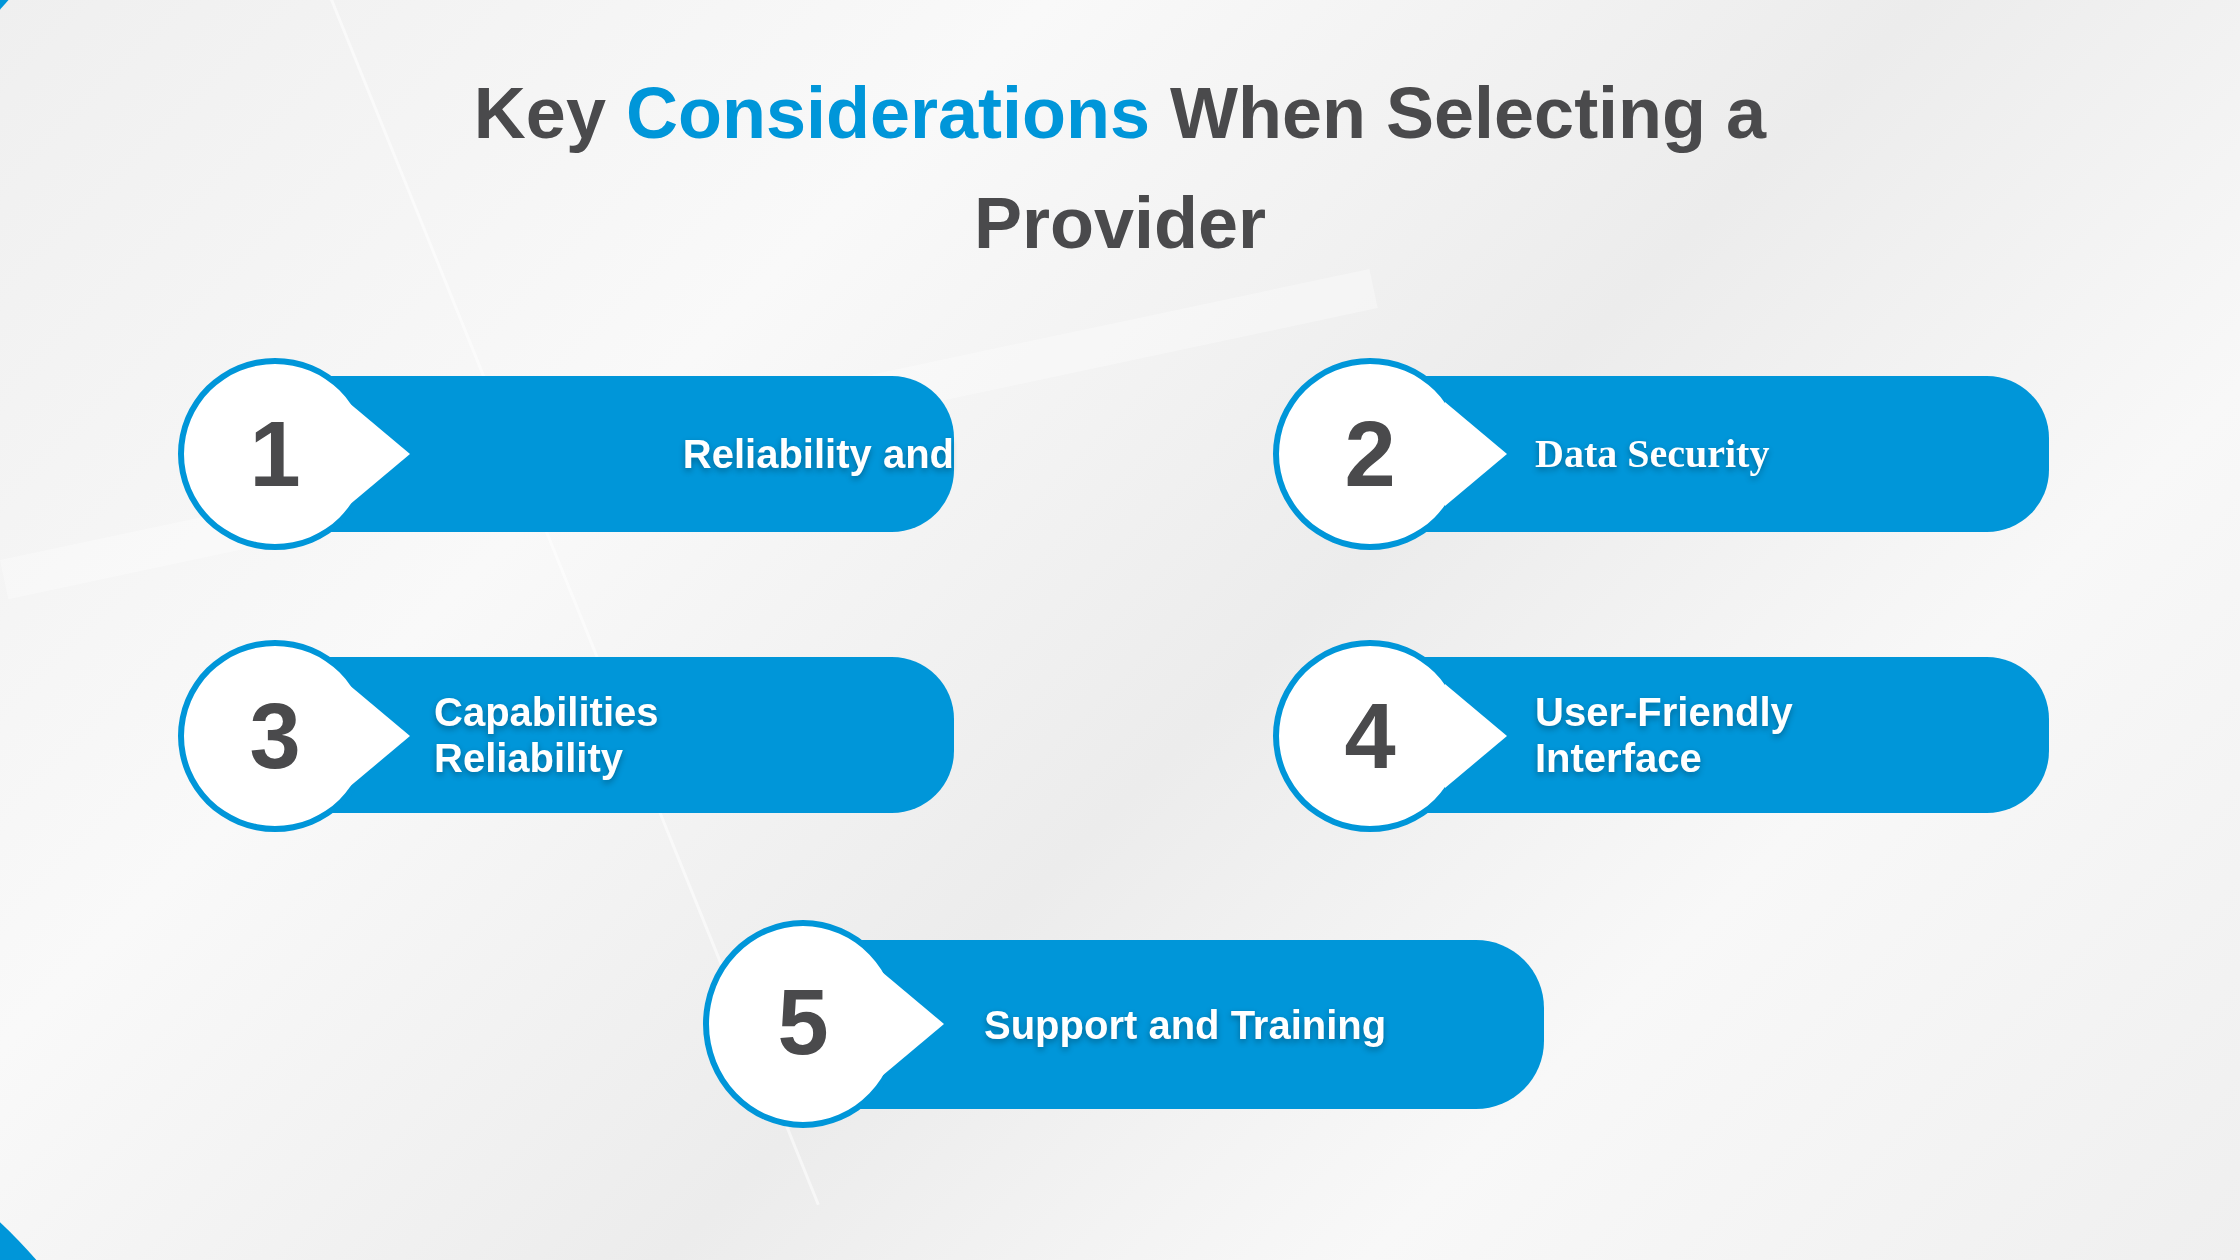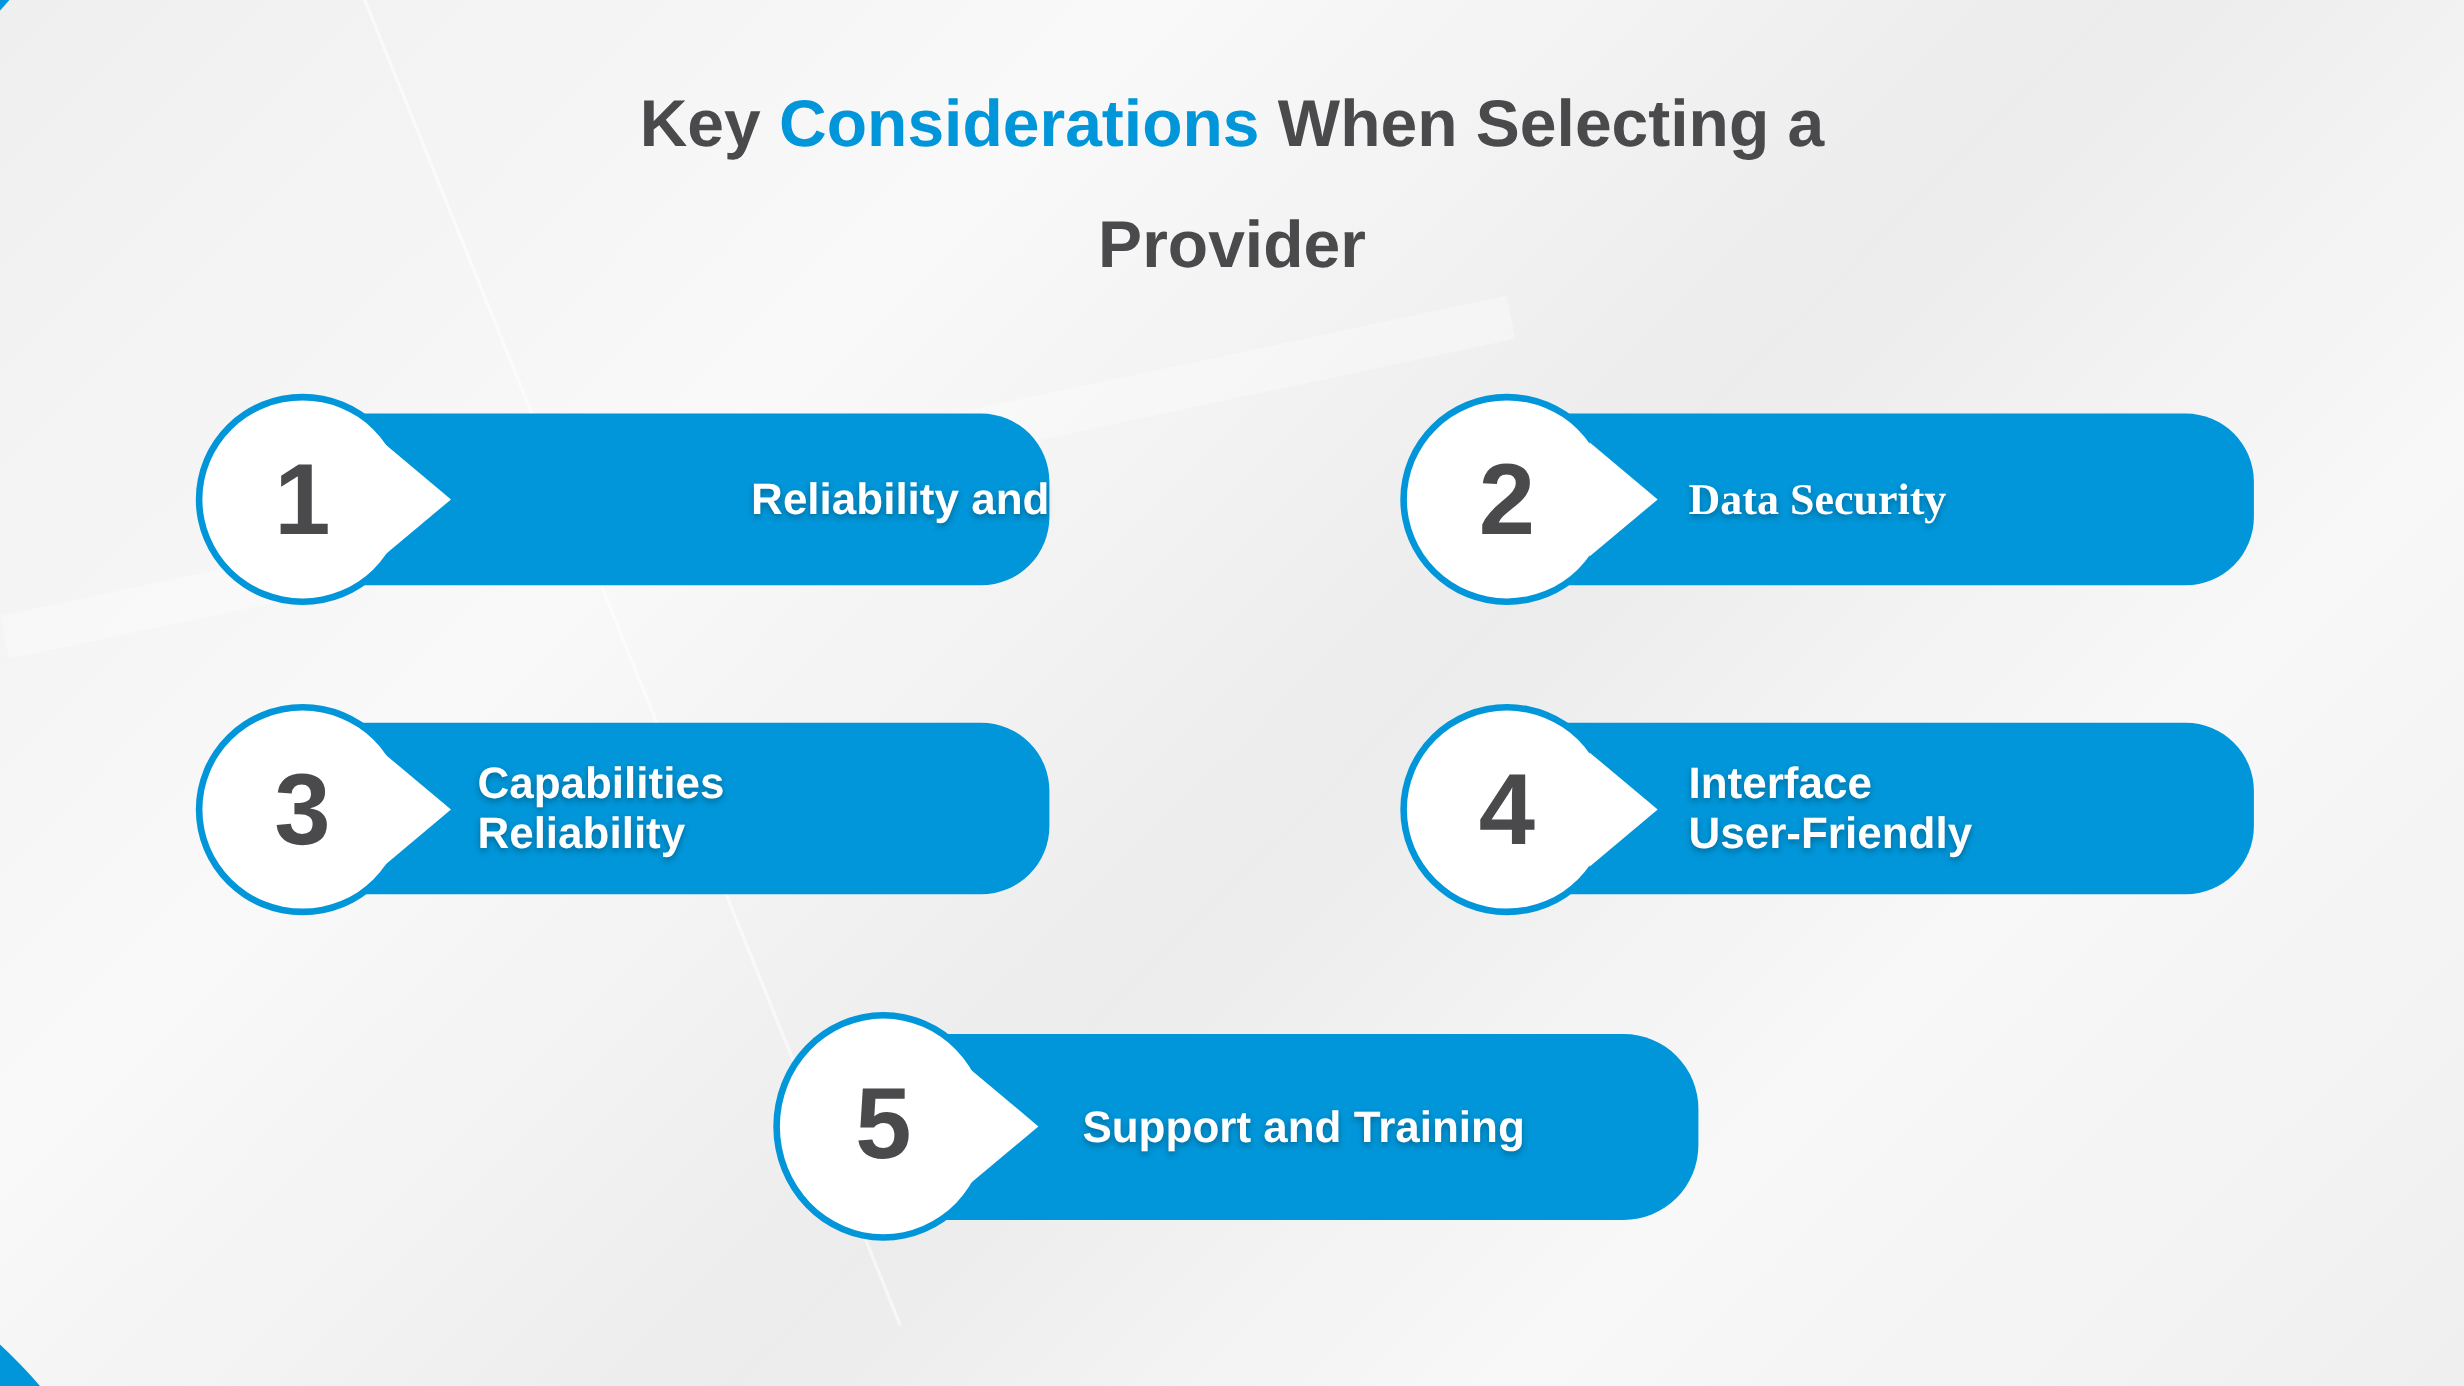--- a/index.html
+++ b/index.html
@@ -5,21 +5,21 @@
   html, body { margin:0; padding:0; }
   body {
     width:2240px; height:1260px; overflow:hidden; position:relative;
     font-family:"Liberation Sans", "DejaVu Sans", sans-serif;
     background: linear-gradient(135deg, #efefef 0%, #f9f9f9 30%, #ececec 55%, #f8f8f8 75%, #efefef 100%);
   }
   .streak { position:absolute; background:rgba(255,255,255,0.55); transform-origin:0 0; }
   .corner { position:absolute; background:#0096d9; border-radius:50%; }
   .title {
     position:absolute; left:0; top:58px; width:2240px; text-align:center;
-    font-weight:bold; font-size:60px; line-height:110px; color:#4a4a4c; letter-spacing:0px;
+    font-weight:bold; font-size:72px; line-height:110px; color:#4a4a4c; letter-spacing:0px;
   }
   .title .accent { color:#0096d9; }
   .card { position:absolute; }
   .bar {
     position:absolute; background:#0096d9; border-radius:0 62px 62px 0;
     display:flex; align-items:center;
   }
   .bar-text {
     color:#fff; font-weight:bold; font-size:40px; line-height:46px;
     text-shadow: 0 3px 6px rgba(0,0,0,0.3);
@@ -84,22 +84,22 @@
     </div>
   </div>
   <div class="circle" style="left:178px;top:640px;width:194px;height:192px;"></div>
   <div class="pointer" style="left:348px;top:684px;"></div>
   <div class="num" style="left:178px;top:690px;width:194px;">3</div>
 </div>
 
 <div class="card">
   <div class="bar" style="left:1395px;top:657px;width:654px;height:156px;">
     <div class="bar-text" style="margin-left:140px;">
+      <div>User-Friendly</div>
       <div>Interface</div>
-      <div>User-Friendly</div>
     </div>
   </div>
   <div class="circle" style="left:1273px;top:640px;width:194px;height:192px;"></div>
   <div class="pointer" style="left:1445px;top:684px;"></div>
   <div class="num" style="left:1273px;top:690px;width:194px;">4</div>
 </div>
 
 <div class="card">
   <div class="bar" style="left:820px;top:940px;width:724px;height:169px;border-radius:0 68px 68px 0;">
     <div class="bar-text" style="margin-left:164px;">

